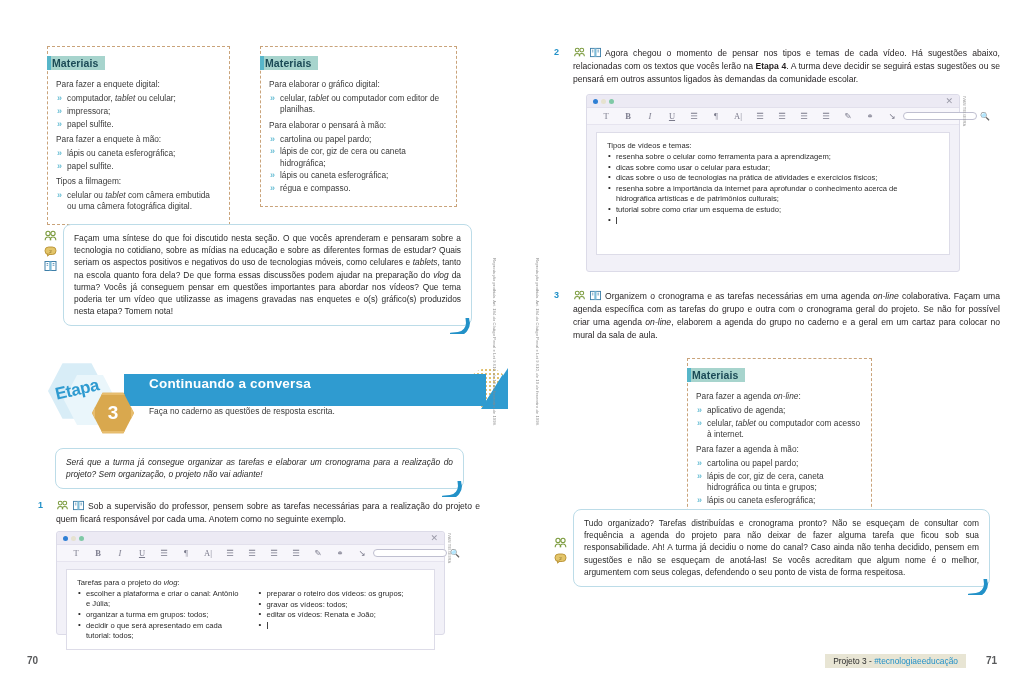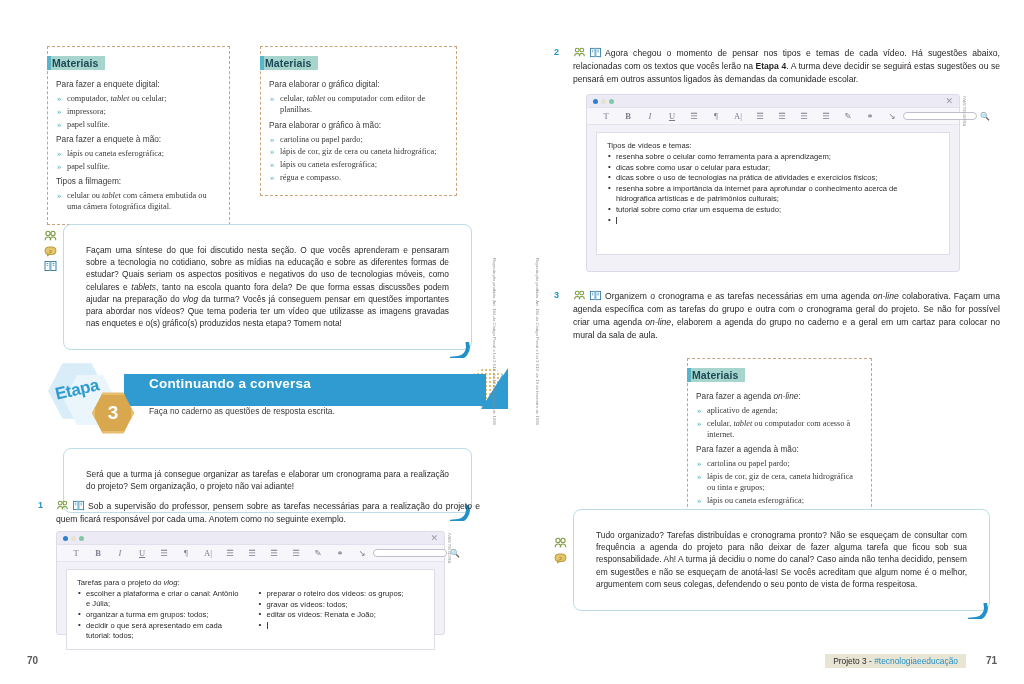--- a/index.html
+++ b/index.html
@@ -44,41 +44,41 @@
     font-size:10.5px;
     padding:1px 7px 1px 5px;
     margin:-7px 0 5px -9px;
     position:relative;
     letter-spacing:0.1px;
   }
   .materiais-title::before{
     content:""; position:absolute; left:0; top:0; bottom:0; width:4px; background:#57b6c9;
   }
   .mat-lead { font-size:8.3px; color:#3a3a3a; margin:4px 0 3px 0; line-height:1.35; }
-  .mat-list { list-style:none; margin:0 0 4px 0; padding:0;font-family:Liberation Serif, serif; }
+  .mat-list { list-style:none; margin:0 0 4px 0; padding:0; }
   .mat-list li {
     font-size:8.3px; color:#3a3a3a; line-height:1.35;
     padding-left:11px; position:relative; margin-bottom:1.5px;
   }
   .mat-list li::before {
     content:"\00BB"; position:absolute; left:1px; top:-1px;
     color:#6fc0d6; font-size:9px; font-weight:bold;
   }
   .mat-list li i { font-style:italic; }
 
   
   .notebox {
     position:absolute;
     border:1px solid #bcdce8;
     border-radius:8px;
     background:#fff;
     padding:7px 10px 8px 10px;
   }
   .notebox p {
-    margin:12px; font-size:8.4px; line-height:1.45; color:#2b2b2b; text-align:justify;
+    margin:0; font-size:8.4px; line-height:1.45; color:#2b2b2b; text-align:justify;
   }
   .notebox p i { font-style:italic; }
   .tail {
     position:absolute; right:-1px; bottom:-9px; width:22px; height:16px;
     overflow:hidden;
   }
   .tail::after{
     content:""; position:absolute; right:2px; top:-7px;
     width:17px; height:17px;
     border:4px solid #2291c8;
@@ -270,21 +270,21 @@
     </div>
   </div>
 
   <div class="materiais" style="left:260px; top:46px; width:197px;">
     <div class="materiais-title">Materiais</div>
     <div>
       <div class="mat-lead">Para elaborar o gráfico digital:</div>
       <ul class="mat-list">
           <li>celular, <i>tablet</i> ou computador com editor de planilhas.</li>
         </ul>
-      <div class="mat-lead">Para elaborar o gráfico à mão:</div>
+      <div class="mat-lead">Para elaborar o pensará à mão:</div>
       <ul class="mat-list">
           <li>cartolina ou papel pardo;</li>
           <li>lápis de cor, giz de cera ou caneta hidrográfica;</li>
           <li>lápis ou caneta esferográfica;</li>
           <li>régua e compasso.</li>
         </ul>
     </div>
   </div>
 
   <div class="icon-col" style="left:44px; top:228px;">
@@ -328,21 +328,21 @@
     <div class="hex-pale"></div>
     <div class="hex-pale2"></div>
     <div class="etapa-word">Etapa</div>
     <div class="hex-gold">
       <span>3</span>
     </div>
     <div class="banner-title">Continuando a conversa</div>
     <div class="banner-sub">Faça no caderno as questões de resposta escrita.</div>
   </div>
 
-  <div class="notebox" style="left:63px; top:448px; width:409px;">
+  <div class="notebox" style="left:55px; top:448px; width:409px;font-style:italic;">
     <p>Será que a turma já consegue organizar as tarefas e elaborar um cronograma para a realização do projeto? Sem organização, o projeto não vai adiante!</p>
     <span class="tail"></span>
   </div>
 
   <div class="item" style="left:38px; top:500px; width:442px;">
     <span class="item-num">1</span>
     <div class="item-body" style="padding-left:18px;">
       <span class="inline-icons">
         <span class="ic">
           <svg width="13" height="11" viewBox="0 0 13 12">

